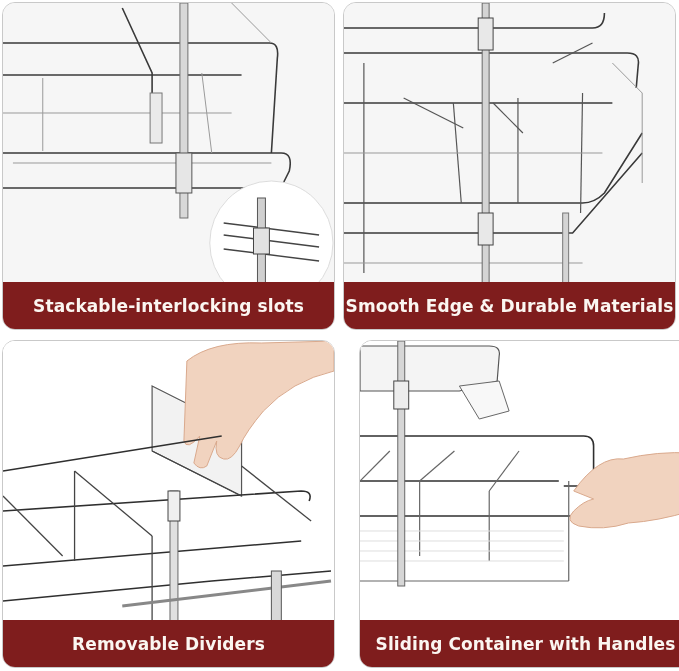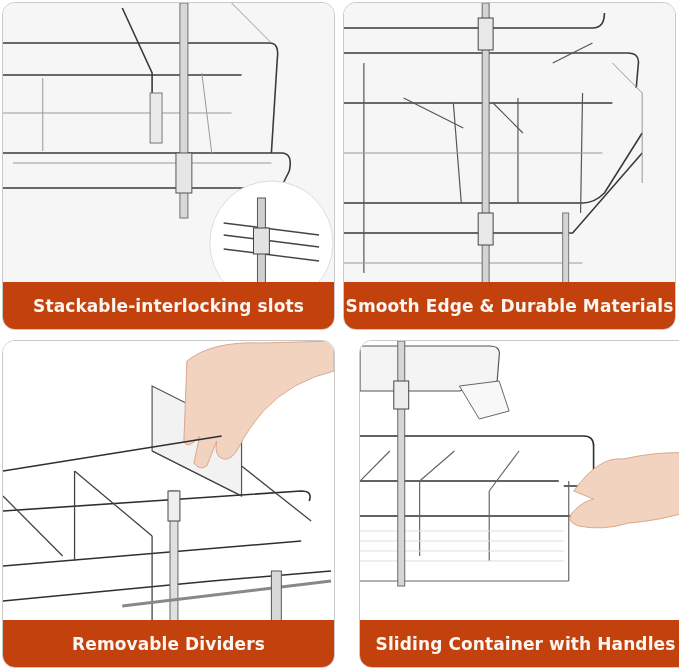--- a/index.html
+++ b/index.html
@@ -4,21 +4,21 @@
 <style>
   html, body { margin:0; padding:0; background:#ffffff; }
   body { width:679px; height:671px; position:relative; overflow:hidden;
          font-family:"DejaVu Sans", "Liberation Sans", sans-serif; }
   .grid { position:absolute; left:0; top:0; width:679px; height:671px; }
   .panel { position:absolute; width:333px; height:328px; border-radius:13px;
            border:1px solid #c9c9c9; background:#f7f7f7; overflow:hidden; box-sizing:border-box; }
   .panel .art { position:absolute; left:0; top:0; width:100%; height:282px; }
   .panel .art svg { width:100%; height:100%; display:block; }
   .caption { position:absolute; left:0; bottom:0; width:100%; height:47px;
-             background:#c2410c; color:#fbf6f1; display:flex; align-items:center; justify-content:center;
+             background:#7f1d1d; color:#fbf6f1; display:flex; align-items:center; justify-content:center;
              font-weight:bold; font-size:17px; letter-spacing:0.1px; white-space:nowrap; }
   .p1 { left:2px;   top:2px; }
   .p2 { left:343px; top:2px; }
   .p3 { left:2px;   top:340px; }
   .p4 { left:343px; top:340px;margin-left:16px; }
   .p3 .art, .p4 .art { height:281px; background:#ffffff; }
 </style>
 </head>
 <body>
 

